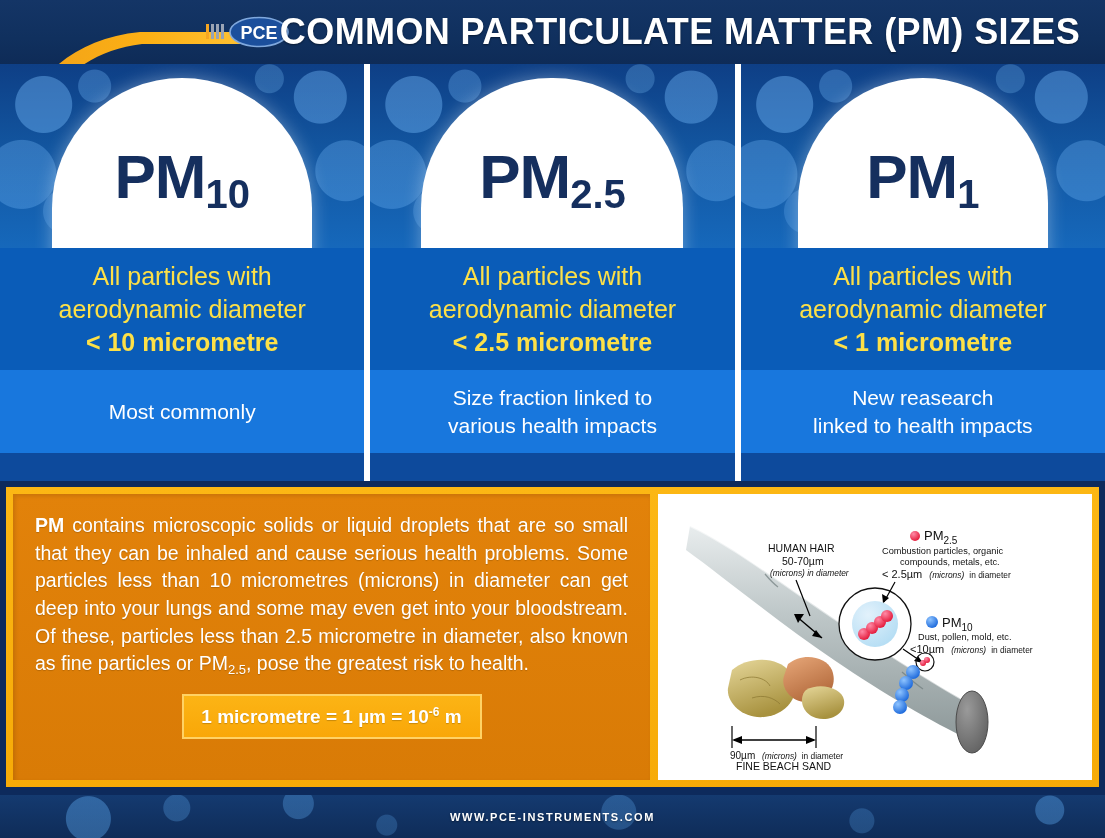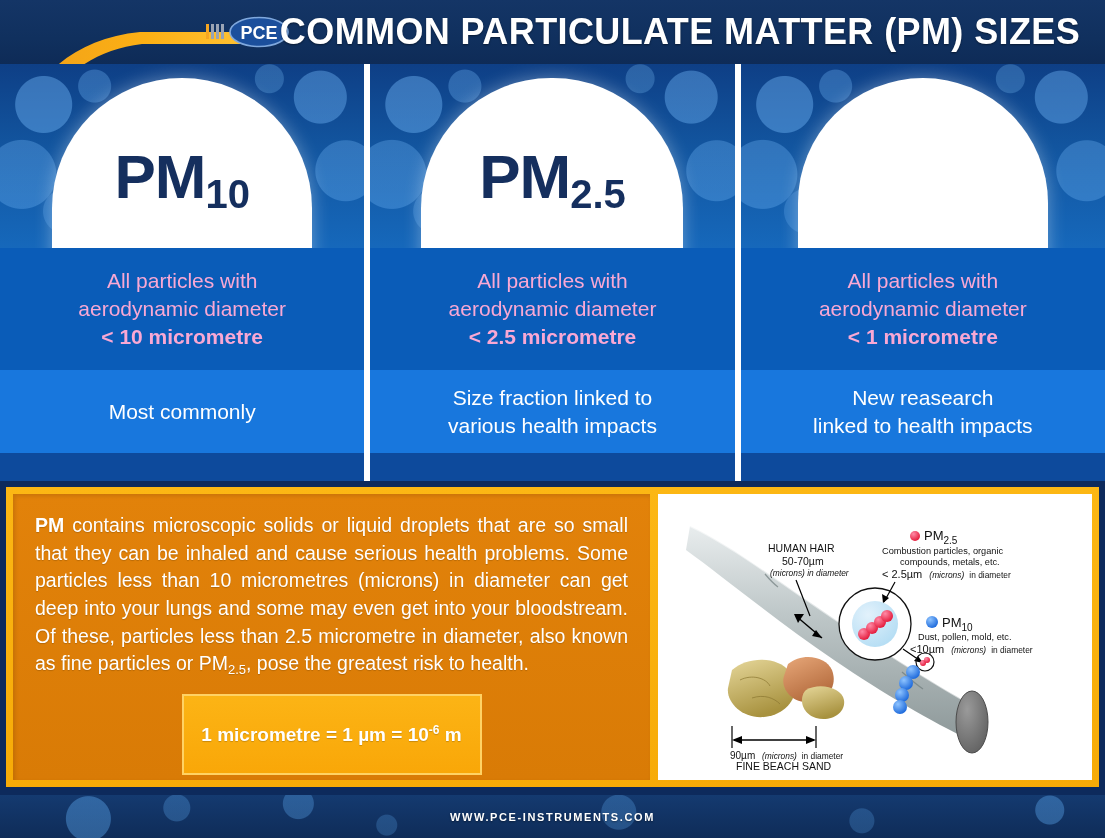--- a/index.html
+++ b/index.html
@@ -130,22 +130,22 @@
 
   .card-mid {
     position: absolute;
     left: 0; top: 184px;
     width: 100%; height: 122px;
     background: #0a5cb8;
     display: flex; align-items: center; justify-content: center;
     text-align: center;
   }
   .card-mid .txt {
-    color: #f9a8d4;
-    font-size: 21px;
+    color: #fde047;
+    font-size: 25px;
     line-height: 1.32;
     padding: 0 10px;
   }
   .card-mid .txt b { font-weight: bold; }
 
   .card-bot {
     position: absolute;
     left: 0; top: 306px;
     width: 100%; height: 83px;
     background: #1877dd;
@@ -187,21 +187,21 @@
   }
   .body-copy b { font-weight: bold; }
   .body-copy sub { font-size: 13px; vertical-align: baseline; position: relative; top: 4px; }
 
   .formula-box {
     margin: 16px auto 0 auto;
     width: 300px;
     background: linear-gradient(180deg,#fcb415 0%,#f9a708 100%);
     border: 2px solid #ffd264;
     box-sizing: border-box;
-    padding: 27px 6px;
+    padding: 9px 6px;
     text-align: center;
     color: #ffffff;
     font-size: 19px;
     font-weight: bold;
     text-shadow: 0 1px 1px rgba(0,0,0,.2);
   }
   .formula-box sup { font-size: 12px; }
 
   .image-panel {
     position: relative;
@@ -327,20 +327,23 @@
         <div class="txt">
           <span>Size fraction linked to</span><br>
           <span>various health impacts</span>
         </div>
       </div>
     </div>
 
     <div class="card">
       <div class="card-top">
         <div class="dome"></div>
+        <div class="pm-label">
+          <span>PM</span><sub>1</sub>
+        </div>
       </div>
       <div class="card-mid">
         <div class="txt">
           <span>All particles with</span><br>
           <span>aerodynamic diameter</span><br>
           <b>&lt; 1 micrometre</b>
         </div>
       </div>
       <div class="card-bot">
         <div class="txt">

